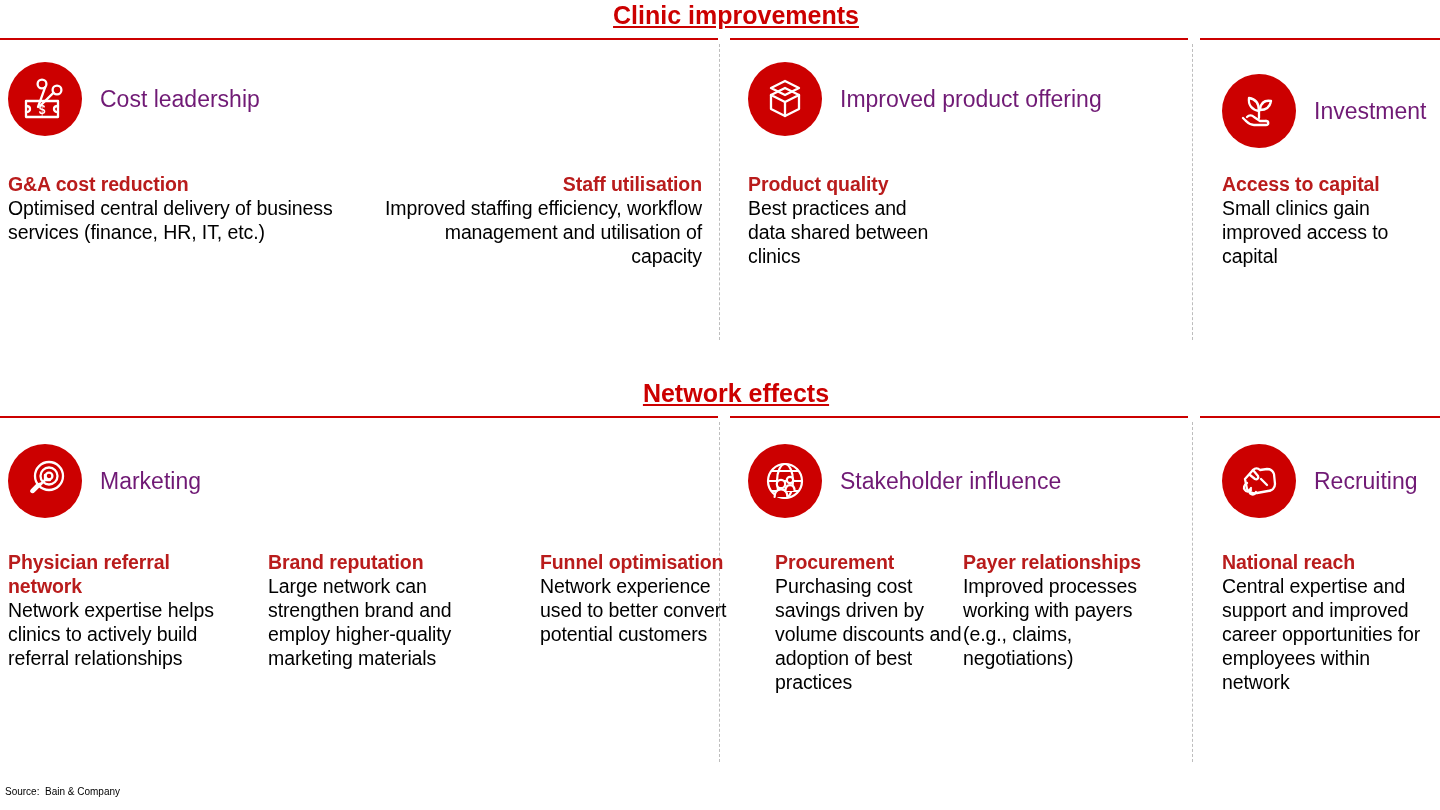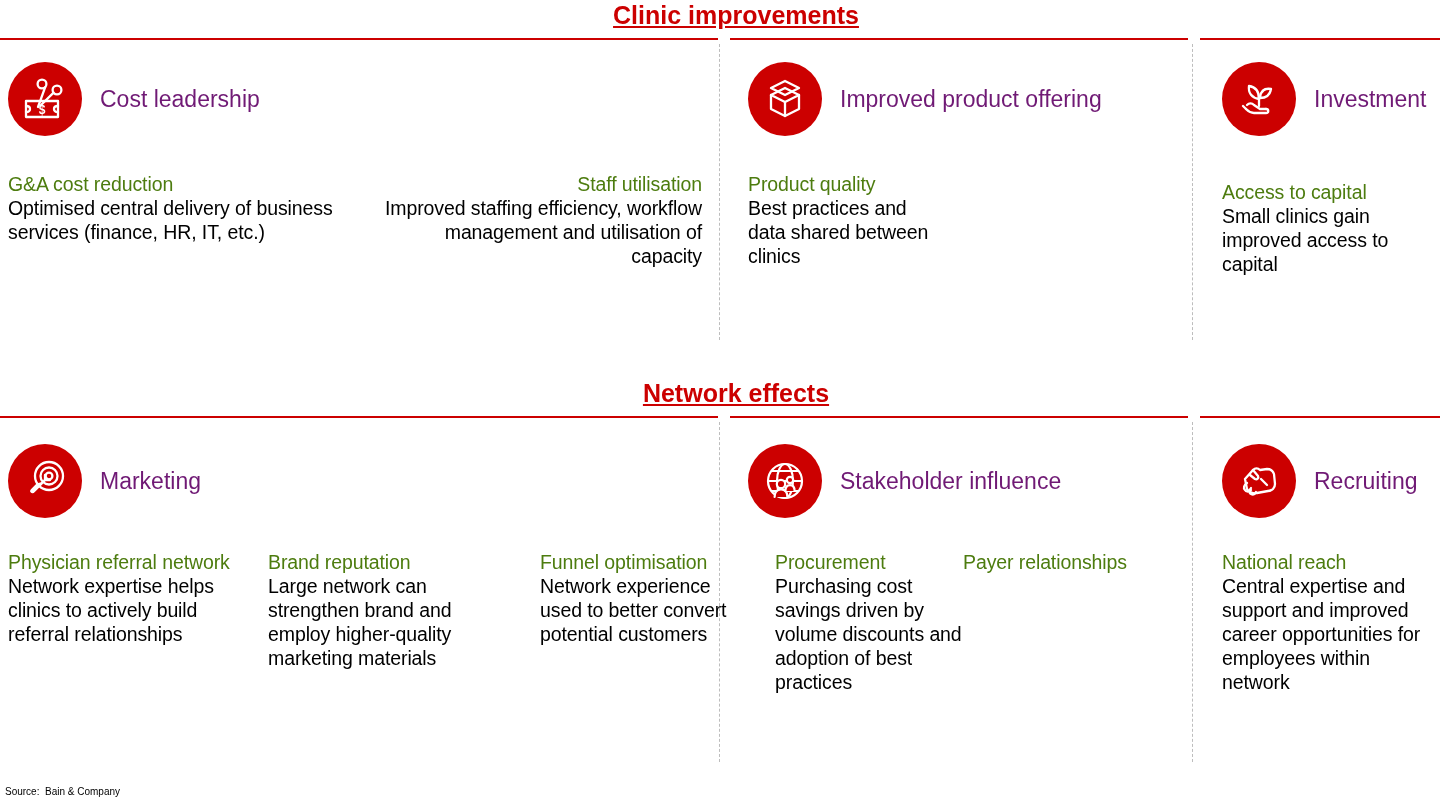--- a/index.html
+++ b/index.html
@@ -54,21 +54,21 @@
     margin-left:18px;
     font-size:23px;
     color:#701a75;
     font-weight:normal;
     white-space:nowrap;
   }
 
   
   .item{position:absolute;}
   .item-title{
-    font-size:19.5px;font-weight:normal;color:#4d7c0f;
+    font-size:19.5px;font-weight:bold;color:#b91c1c;
     line-height:24px;margin:0 0 0 0;
     letter-spacing:-0.1px;
   }
   .item-body{
     font-size:19.5px;font-weight:normal;color:#000;
     line-height:24px;margin:0;
     letter-spacing:-0.1px;
   }
 
   
@@ -129,35 +129,35 @@
       </svg>
     </div>
     <div class="ghead-label">Improved product offering</div>
   </div>
 
   <div class="item" style="left:748px;top:172px;width:200px;">
     <div class="item-title">Product quality</div>
     <div class="item-body">Best practices and data shared between clinics</div>
   </div>
 
-  <div class="ghead" style="left:1222px;top:62px;">
+  <div class="ghead" style="left:1222px;top:74px;">
     <div class="icon-circle">
       <svg width="48" height="48" viewBox="0 0 48 48" fill="none" stroke="#ffffff" stroke-width="2.3" stroke-linecap="round" stroke-linejoin="round">
         <path d="M24 24 C24 17 21 12 14 11 C13 18 17 23 24 24 Z"></path>
         <path d="M25 22 C26 16 30 13 36 14 C35 20 31 23 25 23 Z"></path>
         <path d="M24 24 L24 31"></path>
         <path d="M12 30 C14 28 17 28 19 30 L25 34 L31 34"></path>
         <path d="M31 34 C34 34 34 38 31 38 L19 38 C15 38 13 36 11 34"></path>
         <path d="M11 34 L8 31"></path>
       </svg>
     </div>
     <div class="ghead-label">Investment</div>
   </div>
 
-  <div class="item" style="left:1222px;top:180px;width:212px;">
+  <div class="item" style="left:1222px;top:172px;width:212px;">
     <div class="item-title">Access to capital</div>
     <div class="item-body">Small clinics gain improved access to capital</div>
   </div>
 
   <div class="section" style="top:378px;">
     <div class="sec-title">Network effects</div>
     <div class="rule-row" style="top:38px;">
       <div class="rule a"></div>
       <div class="rule b"></div>
       <div class="rule c"></div>
@@ -210,20 +210,21 @@
     </div>
     <div class="ghead-label">Stakeholder influence</div>
   </div>
 
   <div class="item" style="left:748px;top:550px;width:205px;margin-left:27px;">
     <div class="item-title">Procurement</div>
     <div class="item-body">Purchasing cost savings driven by volume discounts and adoption of best practices</div>
   </div>
   <div class="item" style="left:963px;top:550px;width:215px;">
     <div class="item-title">Payer relationships</div>
+    <div class="item-body">Improved processes working with payers (e.g., claims, negotiations)</div>
   </div>
 
   <div class="ghead" style="left:1222px;top:444px;">
     <div class="icon-circle">
       <svg width="48" height="48" viewBox="0 0 48 48" fill="none" stroke="#ffffff" stroke-width="2.3" stroke-linecap="round" stroke-linejoin="round">
         <path d="M10 22 L18 13 C20 11 23 11 25 13 L32 12 C35 12 38 14 39 17 L40 27 C40 31 37 34 33 34 L22 36 C18 37 14 35 12 32 Z"></path>
         <path d="M18 13 L23 19 C24 21 22 23 20 22 L15 18"></path>
         <path d="M12 26 C9 28 8 31 10 33 C11 35 14 35 16 33"></path>
         <path d="M16 31 C14 33 14 36 16 37 C18 38 20 37 21 35"></path>
         <path d="M26 22 L32 28"></path>

